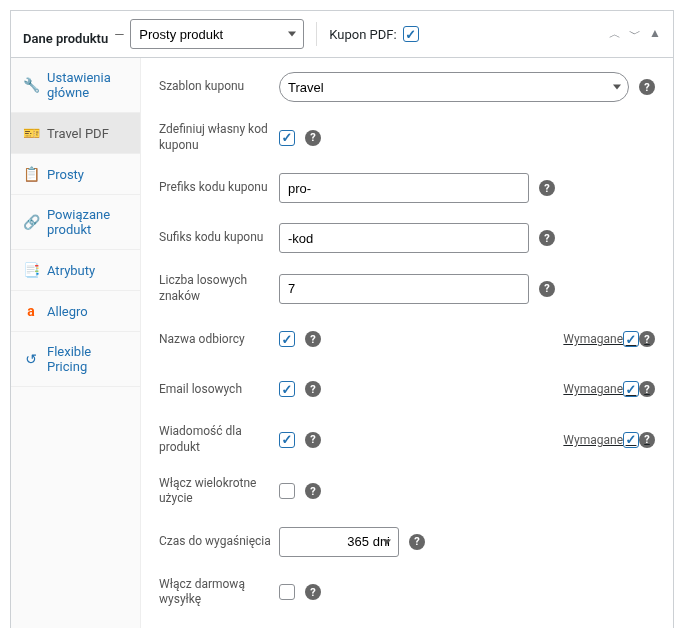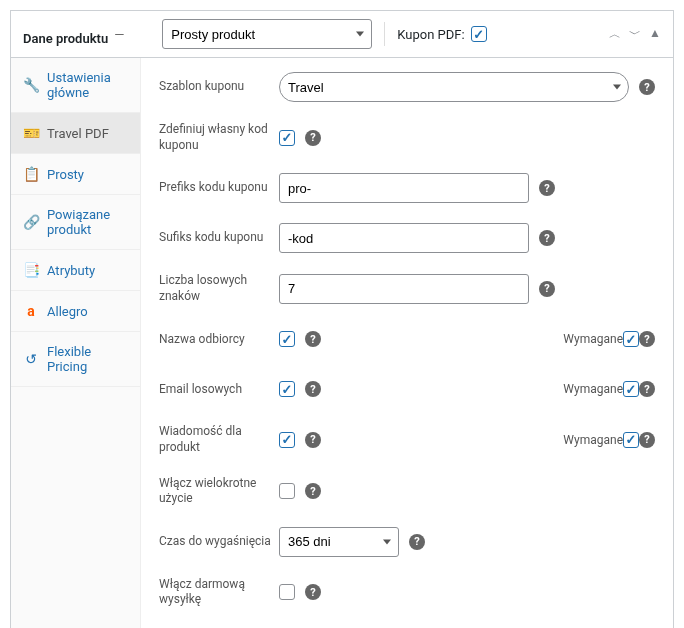--- a/index.html
+++ b/index.html
@@ -1,46 +1,46 @@
 <!DOCTYPE html>
 <html><head>
 <meta charset="utf-8">
 <style>
 * { box-sizing: border-box; margin: 0; padding: 0; }
 body { font-family: -apple-system, BlinkMacSystemFont, "Segoe UI", Roboto, sans-serif; font-size: 13px; color: #1d2327; background: #fff; padding: 10px; }
 .panel { border: 1px solid #ccd0d4; background: #fff; }
 .panel-header { display: flex; align-items: center; padding: 8px 12px; border-bottom: 1px solid #ccd0d4; }
 .panel-title { font-weight: 600; color: #1d2327; margin-top: 8px; }
 .panel-dash { margin: 0 6px; color: #666; }
-.product-type-select { width: 210px; height: 30px; border: 1px solid #8c8f94; border-radius: 3px; padding: 0 24px 0 8px; font-size: 13px; background: #fff; appearance: none; position: relative; margin-left: 32px; }
+.product-type-select { width: 174px; height: 30px; border: 1px solid #8c8f94; border-radius: 3px; padding: 0 24px 0 8px; font-size: 13px; background: #fff; appearance: none; position: relative; }
 .select-wrap { position: relative; display: inline-block; }
 .select-wrap::after { content: ""; position: absolute; right: 8px; top: 50%; transform: translateY(-50%); width: 0; height: 0; border-left: 4px solid transparent; border-right: 4px solid transparent; border-top: 5px solid #555; pointer-events: none; }
 .divider-v { width: 1px; height: 24px; background: #ddd; margin: 0 12px; }
 .header-check-label { font-size: 13px; color: #1d2327; }
 .spacer { flex: 1; }
 .header-icons { display: flex; gap: 8px; color: #787c82; }
 .header-icons span { cursor: pointer; font-size: 12px; }
 .layout { display: flex; }
 .tabs { width: 160px; border-right: 1px solid #eee; background: #fafafa; }
 .tab { display: flex; align-items: center; gap: 8px; padding: 12px 12px; color: #2271b1; cursor: pointer; border-bottom: 1px solid #eee; font-size: 13px; }
 .tab.active { background: #e8e8e8; color: #555; }
 .tab .ico { width: 16px; text-align: center; font-size: 14px; flex-shrink: 0; }
 .content { flex: 1; padding: 14px 18px 24px; }
 .row { display: flex; align-items: center; margin-bottom: 20px; min-height: 30px; }
 .row-label { width: 120px; color: #555; font-size: 12px; line-height: 1.3; padding-right: 8px; }
 .row-field { flex: 1; display: flex; align-items: center; gap: 10px; }
 .text-input { width: 250px; height: 30px; border: 1px solid #8c8f94; border-radius: 3px; padding: 0 8px; font-size: 13px; }
 .wide-input { width: 350px; height: 36px; border: 1px solid #8c8f94; border-radius: 3px; padding: 0 10px; font-size: 13px; color: #777; background: #fff; display: flex; align-items: center; }
 .select-input { width: 350px; height: 30px; border: 1px solid #8c8f94; border-radius: 15px; padding: 0 8px; font-size: 13px; background: #fff; appearance: none; }
-.select-small { width: 120px; height: 30px; border: 1px solid #8c8f94; border-radius: 3px; padding: 0 8px; font-size: 13px; background: #fff; appearance: none; }
+.select-small { width: 120px; height: 30px; border: 1px solid #8c8f94; border-radius: 3px; padding: 0 8px; font-size: 13px; background: #fff; appearance: none; text-align: right; }
 .cb { width: 16px; height: 16px; border: 1px solid #8c8f94; border-radius: 3px; display: inline-flex; align-items: center; justify-content: center; background: #fff; cursor: pointer; flex-shrink: 0; }
 .cb.checked { border-color: #2271b1; }
 .cb.checked::after { content: "✓"; color: #2271b1; font-size: 13px; font-weight: bold; line-height: 1; }
 .help { width: 16px; height: 16px; border-radius: 50%; background: #666; color: #fff; display: inline-flex; align-items: center; justify-content: center; font-size: 11px; font-weight: bold; cursor: pointer; flex-shrink: 0; }
-.req-group { margin-left: auto; display: flex; align-items: center; gap: 0; }
+.req-group { margin-left: auto; display: flex; align-items: center; gap: 0; text-decoration: underline; }
 .req-label { font-size: 12px; color: #555; }
 </style>
 </head>
 <body>
 
 <div class="panel">
 
   <div class="panel-header">
     <span class="panel-title">Dane produktu</span>
     <span class="panel-dash">—</span>

